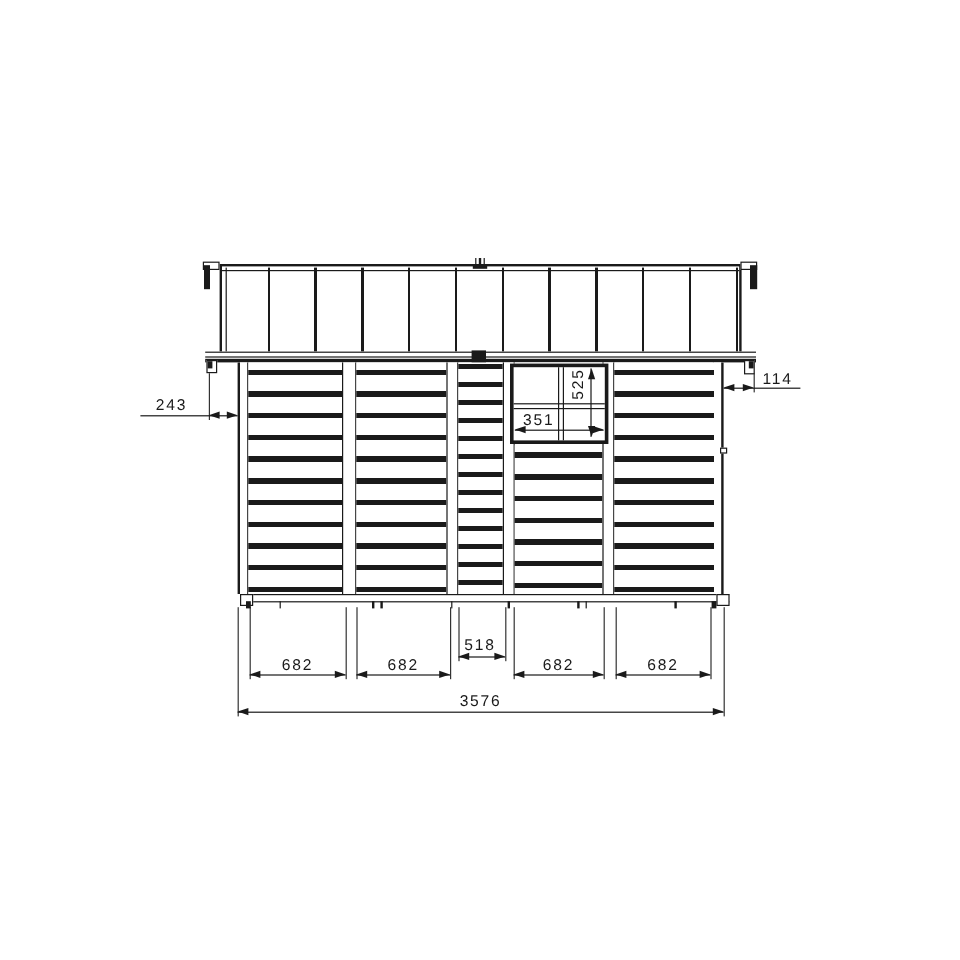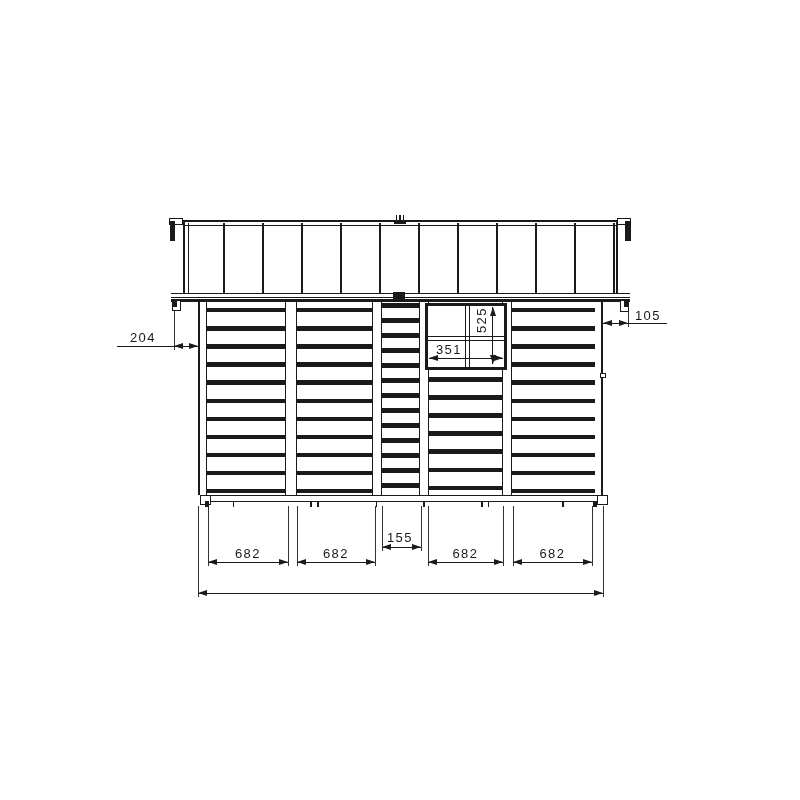--- a/index.html
+++ b/index.html
@@ -126,38 +126,39 @@
       <div class="ar ar-l" style="left: 208px; top: 559px;"></div>
       <div class="ar ar-r" style="left: 279px; top: 559px;"></div>
       <div class="dimlabel" style="left: 208px; top: 547px; width: 80px;">682</div>
       <div class="ln" style="left: 297px; top: 561.5px; width: 78px; height: 1.1px;"></div>
       <div class="ar ar-l" style="left: 297px; top: 559px;"></div>
       <div class="ar ar-r" style="left: 366px; top: 559px;"></div>
       <div class="dimlabel" style="left: 297px; top: 547px; width: 78px;">682</div>
       <div class="ln" style="left: 382px; top: 546.5px; width: 39px; height: 1.1px;"></div>
       <div class="ar ar-l" style="left: 382px; top: 544px;"></div>
       <div class="ar ar-r" style="left: 412px; top: 544px;"></div>
-      <div class="dimlabel" style="left: 378px; top: 530.5px; width: 44px;">155</div>
+      <div class="dimlabel" style="left: 378px; top: 530.5px; width: 44px;">518</div>
       <div class="ln" style="left: 428px; top: 561.5px; width: 75px; height: 1.1px;"></div>
       <div class="ar ar-l" style="left: 428px; top: 559px;"></div>
       <div class="ar ar-r" style="left: 494px; top: 559px;"></div>
       <div class="dimlabel" style="left: 428px; top: 547px; width: 75px;">682</div>
       <div class="ln" style="left: 513px; top: 561.5px; width: 79px; height: 1.1px;"></div>
       <div class="ar ar-l" style="left: 513px; top: 559px;"></div>
       <div class="ar ar-r" style="left: 583px; top: 559px;"></div>
       <div class="dimlabel" style="left: 513px; top: 547px; width: 79px;">682</div>
       <div class="ln" style="left: 198px; top: 592.5px; width: 405px; height: 1.1px;"></div>
       <div class="ar ar-l" style="left: 198px; top: 590px;"></div>
       <div class="ar ar-r" style="left: 594px; top: 590px;"></div>
+      <div class="dimlabel" style="left: 198px; top: 577px; width: 405px;">3576</div>
       <div class="ln" style="left: 117px; top: 345.5px; width: 81px; height: 1.1px;"></div>
       <div class="ar ar-l" style="left: 174px; top: 343px;"></div>
       <div class="ar ar-r" style="left: 189px; top: 343px;"></div>
-      <div class="dimlabel" style="left: 112px; top: 330.5px; width: 62px;">204</div>
+      <div class="dimlabel" style="left: 112px; top: 330.5px; width: 62px;">243</div>
       <div class="ln" style="left: 603px; top: 322.5px; width: 64px; height: 1.1px;"></div>
       <div class="ar ar-l" style="left: 603px; top: 320px;"></div>
       <div class="ar ar-r" style="left: 619px; top: 320px;"></div>
-      <div class="dimlabel" style="left: 626px; top: 308.5px; width: 44px;">105</div>
+      <div class="dimlabel" style="left: 626px; top: 308.5px; width: 44px;">114</div>
       <div class="ln" style="left: 429px; top: 357.5px; width: 74px; height: 1.1px;"></div>
       <div class="ar ar-l" style="left: 429px; top: 355px;"></div>
       <div class="ar ar-r" style="left: 494px; top: 355px;"></div>
       <div class="dimlabel" style="left: 426px; top: 342.5px; width: 46px;">351</div>
     </div>
 </div>
 
 </body></html>

